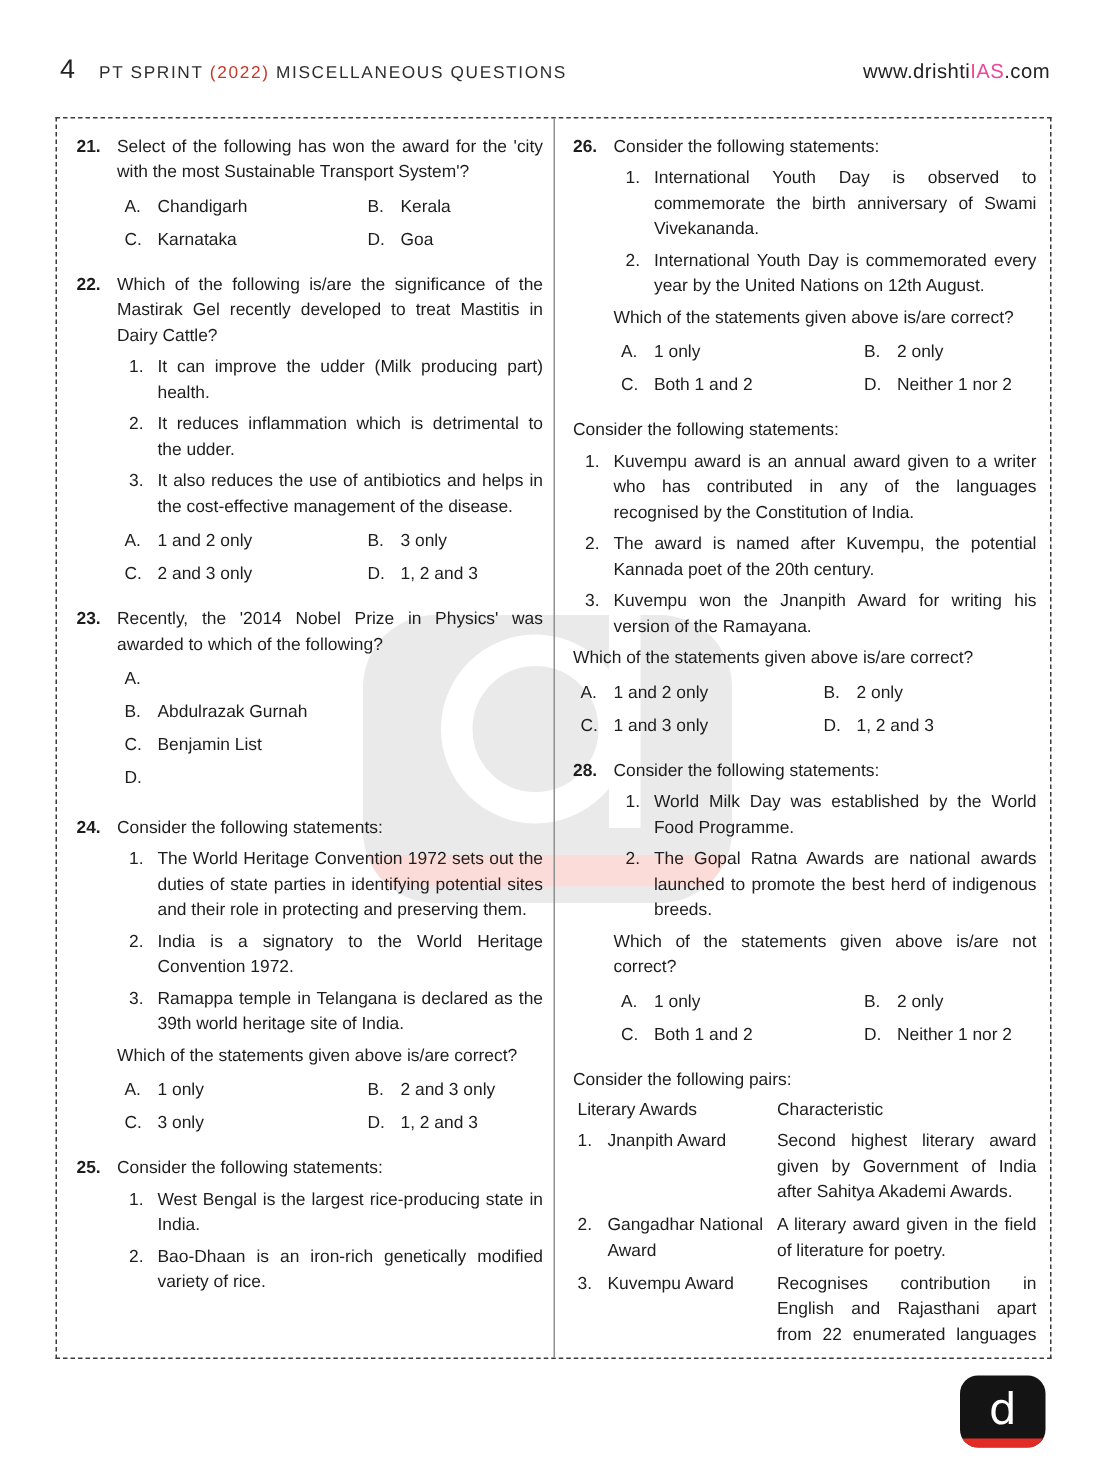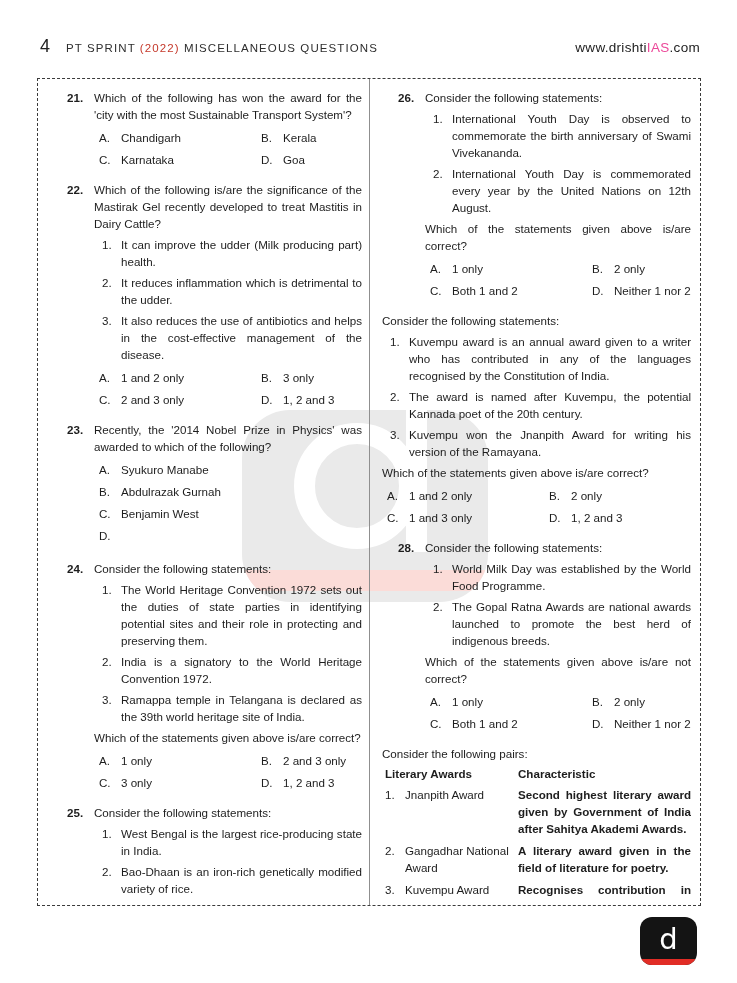--- a/index.html
+++ b/index.html
@@ -26,41 +26,41 @@
   
   .sheet{position:absolute;left:37px;top:78px;width:664px;height:828px;
          border:1.5px dashed #3b3b3b;box-sizing:border-box;z-index:1;}
   .divider{position:absolute;left:331px;top:0;bottom:0;width:0;
            border-left:1px solid #8f8f8f;}
   .col{position:absolute;top:10px;overflow:hidden;}
   .col-left{left:13px;width:311px;height:808px;}
   .col-right{left:344px;width:309px;height:808px;}
   
   .question{display:flex;margin-bottom:12px;font-size:11.6px;line-height:17px;}
-  .qnum{width:27px;flex-shrink:0;font-weight:700;margin-left:16px;}
+  .qnum{width:27px;flex-shrink:0;font-weight:700;}
   .qbody{flex:1;min-width:0;}
   .qtext{margin:0;text-align:justify;}
   .stmt{display:flex;margin:4px 0 4px 8px;}
   .sn{width:19px;flex-shrink:0;}
   .st{flex:1;text-align:justify;}
   .lead{margin:3px 0 2px 0;text-align:justify;}
   .lead.indent{margin-left:8px;}
   .opts{margin-top:5px;padding-left:5px;}
   .opts.two{display:grid;grid-template-columns:162px 1fr;row-gap:3px;}
   .opts.one .opt{margin-bottom:3px;}
   .opt{display:flex;padding:1px 0;}
   .ol{width:22px;flex-shrink:0;}
   .ot{flex:1;}
   
   .pairs{margin:3px 0 4px 3px;}
-  .pairs-head{display:grid;grid-template-columns:133px 1fr;font-weight:700;margin-bottom:4px;}
+  .pairs-head{display:grid;grid-template-columns:133px 1fr;font-weight:400;margin-bottom:4px;}
   .pair-row{display:grid;grid-template-columns:133px 1fr;margin-bottom:5px;}
   .pair-left{display:flex;}
   .pair-left .sn{width:20px;}
-  .pair-right{text-align:justify;font-weight:bold;}
+  .pair-right{text-align:justify;}
   
   .logo{position:absolute;left:640px;top:917px;width:57px;height:48px;
         background:#141414;border-radius:12px;z-index:2;overflow:hidden;}
   .logo-d{position:absolute;left:0;top:2px;width:100%;height:40px;color:#fff;
           font-family:"DejaVu Sans",sans-serif;font-size:29px;line-height:40px;
           text-align:center;}
   .logo-strip{position:absolute;left:0;bottom:0;width:100%;height:6px;background:#e12d26;}
 </style>
 </head>
 <body>
@@ -78,21 +78,21 @@
 </div>
 
 <div class="sheet">
   <div class="divider"></div>
 
   <div class="col col-left">
 
     <div class="question">
       <div class="qnum">21.</div>
       <div class="qbody">
-        <p class="qtext">Which of the following has won the award for the 'city with the most Sustainable Transport System'?</p>
+        <p class="qtext">Select of the following has won the award for the 'city with the most Sustainable Transport System'?</p>
         <div class="opts two">
           <div class="opt">
               <span class="ol">A.</span>
               <span class="ot">Chandigarh</span>
             </div>
           <div class="opt">
               <span class="ol">B.</span>
               <span class="ot">Kerala</span>
             </div>
           <div class="opt">
@@ -144,29 +144,28 @@
       </div>
     </div>
 
     <div class="question">
       <div class="qnum">23.</div>
       <div class="qbody">
         <p class="qtext">Recently, the '2014 Nobel Prize in Physics' was awarded to which of the following?</p>
         <div class="opts one">
           <div class="opt">
               <span class="ol">A.</span>
-              <span class="ot">Syukuro Manabe</span>
             </div>
           <div class="opt">
               <span class="ol">B.</span>
               <span class="ot">Abdulrazak Gurnah</span>
             </div>
           <div class="opt">
               <span class="ol">C.</span>
-              <span class="ot">Benjamin West</span>
+              <span class="ot">Benjamin List</span>
             </div>
           <div class="opt">
               <span class="ol">D.</span>
             </div>
         </div>
       </div>
     </div>
 
     <div class="question">
       <div class="qnum">24.</div>

